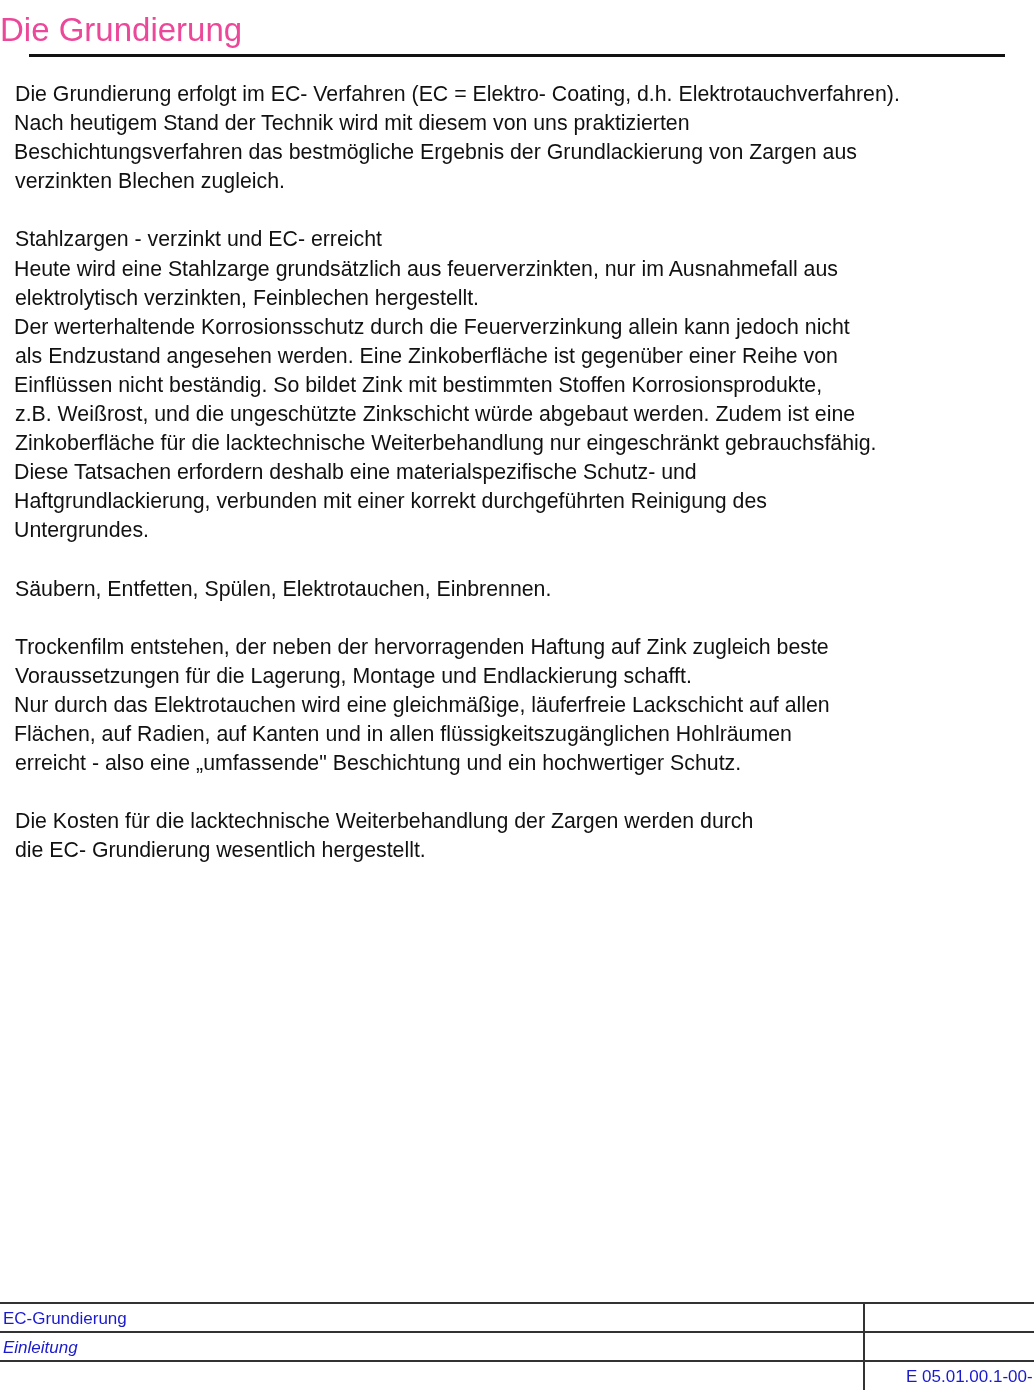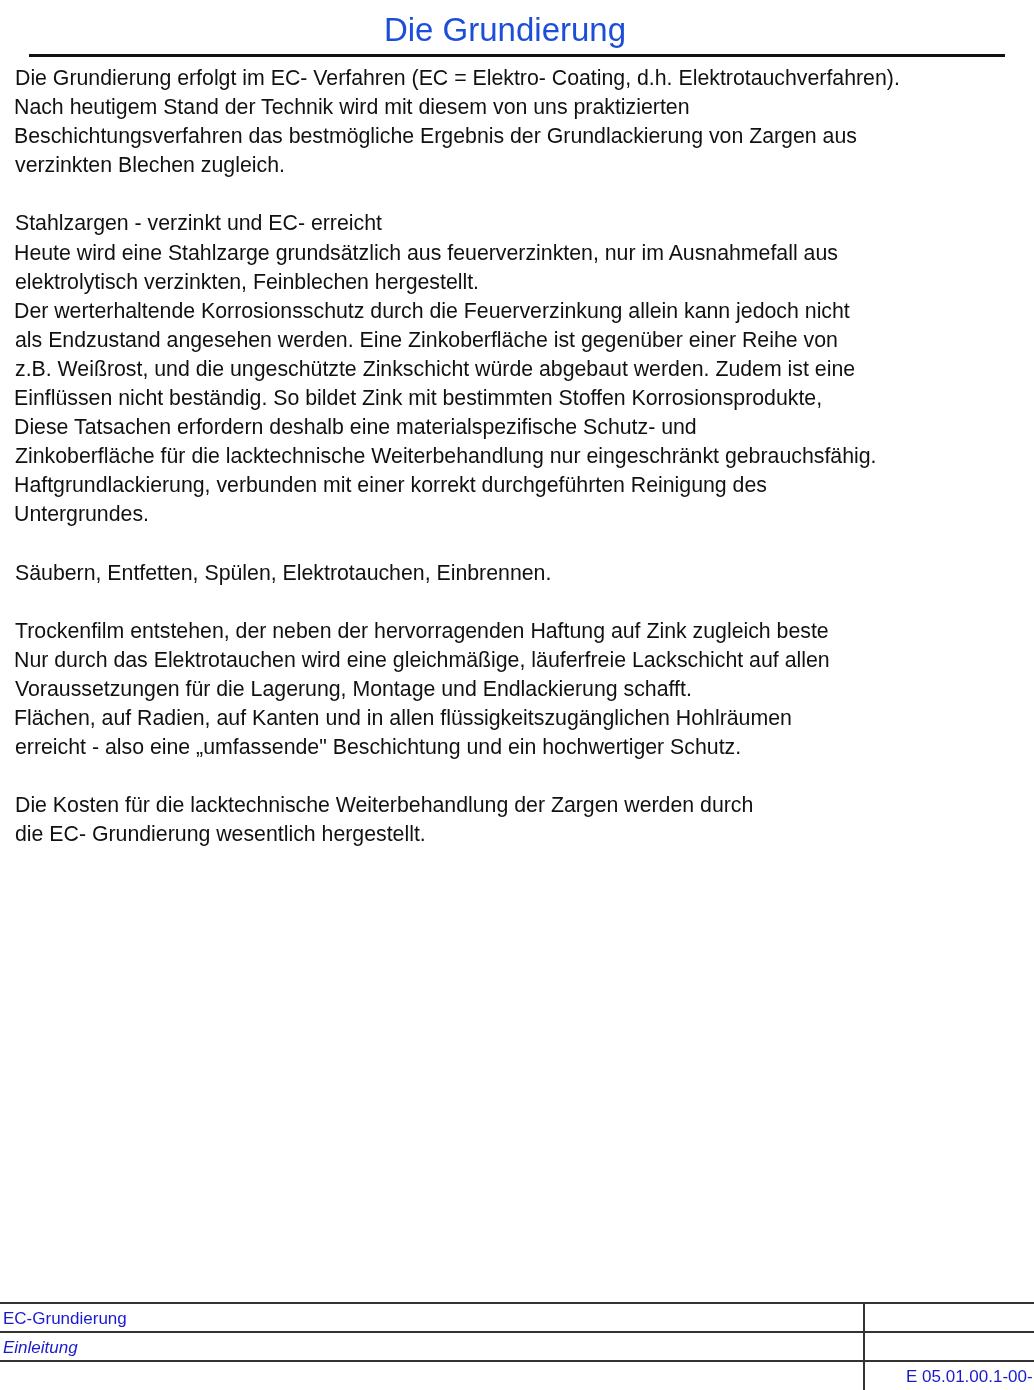--- a/index.html
+++ b/index.html
@@ -1,28 +1,28 @@
 <!DOCTYPE html>
 <html><head>
 <meta charset="utf-8">
 <style>
   html, body { margin: 0; padding: 0; background: #ffffff; }
   body {
     width: 1034px; height: 1390px; position: relative; overflow: hidden;
     font-family: "Liberation Sans", sans-serif; color: #111111;
   }
   .title {
-    position: absolute; left: 0; top: 8px; width: 1010px; text-align: center;
-    font-size: 33px; line-height: 44px; color: #1d4ed8;
+    position: absolute; left: 0; top: 8px; width: 1010px; 
+    font-size: 33px; line-height: 44px; color: #ec4899;
   }
   .title-rule {
     position: absolute; left: 29px; top: 54px; width: 976px; height: 3px; background: #111;
   }
   .body-text {
-    position: absolute; left: 14px; top: 64px; width: 1010px;
+    position: absolute; left: 14px; top: 80px; width: 1010px;
     font-size: 21.3px; line-height: 29.1px; color: #111;
   }
   .body-text .line { white-space: nowrap; height: 29.1px; }
   .body-text .blank { height: 29.1px; }
   .footer {
     position: absolute; left: 0; top: 1302px; width: 844px; height: 88px;
   }
   .footer .hline { position: absolute; left: 0; width: 1034px; height: 2px; background: #333; }
   .footer .vline { position: absolute; left: 863px; top: 0; width: 2px; height: 88px; background: #333; }
   .footer .cell {
@@ -42,36 +42,36 @@
     <div class="line">Beschichtungsverfahren das bestmögliche Ergebnis der Grundlackierung von Zargen aus</div>
     <div class="line" style="padding-left:1px">verzinkten Blechen zugleich.</div>
   </div>
   <div class="blank"></div>
   <div>
     <div class="line" style="padding-left:1px">Stahlzargen - verzinkt und EC- erreicht</div>
     <div class="line">Heute wird eine Stahlzarge grundsätzlich aus feuerverzinkten, nur im Ausnahmefall aus</div>
     <div class="line" style="padding-left:1px">elektrolytisch verzinkten, Feinblechen hergestellt.</div>
     <div class="line">Der werterhaltende Korrosionsschutz durch die Feuerverzinkung allein kann jedoch nicht</div>
     <div class="line" style="padding-left:1px">als Endzustand angesehen werden. Eine Zinkoberfläche ist gegenüber einer Reihe von</div>
+    <div class="line">Einflüssen nicht beständig. So bildet Zink mit bestimmten Stoffen Korrosionsprodukte,</div>
     <div class="line" style="padding-left:1px">z.B. Weißrost, und die ungeschützte Zinkschicht würde abgebaut werden. Zudem ist eine</div>
-    <div class="line">Einflüssen nicht beständig. So bildet Zink mit bestimmten Stoffen Korrosionsprodukte,</div>
+    <div class="line" style="padding-left:1px">Zinkoberfläche für die lacktechnische Weiterbehandlung nur eingeschränkt gebrauchsfähig.</div>
     <div class="line">Diese Tatsachen erfordern deshalb eine materialspezifische Schutz- und</div>
-    <div class="line" style="padding-left:1px">Zinkoberfläche für die lacktechnische Weiterbehandlung nur eingeschränkt gebrauchsfähig.</div>
     <div class="line">Haftgrundlackierung, verbunden mit einer korrekt durchgeführten Reinigung des</div>
     <div class="line">Untergrundes.</div>
   </div>
   <div class="blank"></div>
   <div>
     <div class="line" style="padding-left:1px">Säubern, Entfetten, Spülen, Elektrotauchen, Einbrennen.</div>
   </div>
   <div class="blank"></div>
   <div>
     <div class="line" style="padding-left:1px">Trockenfilm entstehen, der neben der hervorragenden Haftung auf Zink zugleich beste</div>
+    <div class="line" style="padding-left:1px">Voraussetzungen für die Lagerung, Montage und Endlackierung schafft.</div>
     <div class="line">Nur durch das Elektrotauchen wird eine gleichmäßige, läuferfreie Lackschicht auf allen</div>
-    <div class="line" style="padding-left:1px">Voraussetzungen für die Lagerung, Montage und Endlackierung schafft.</div>
     <div class="line">Flächen, auf Radien, auf Kanten und in allen flüssigkeitszugänglichen Hohlräumen</div>
     <div class="line" style="padding-left:1px">erreicht - also eine „umfassende" Beschichtung und ein hochwertiger Schutz.</div>
   </div>
   <div class="blank"></div>
   <div>
     <div class="line" style="padding-left:1px">Die Kosten für die lacktechnische Weiterbehandlung der Zargen werden durch</div>
     <div class="line" style="padding-left:1px">die EC- Grundierung wesentlich hergestellt.</div>
   </div>
 </div>
 

